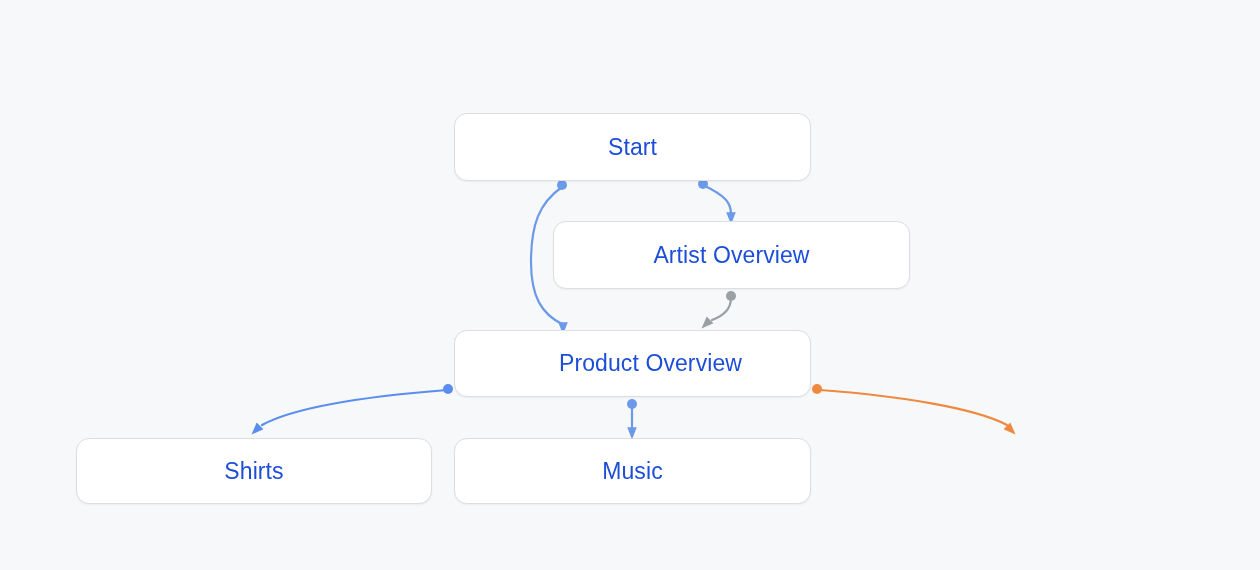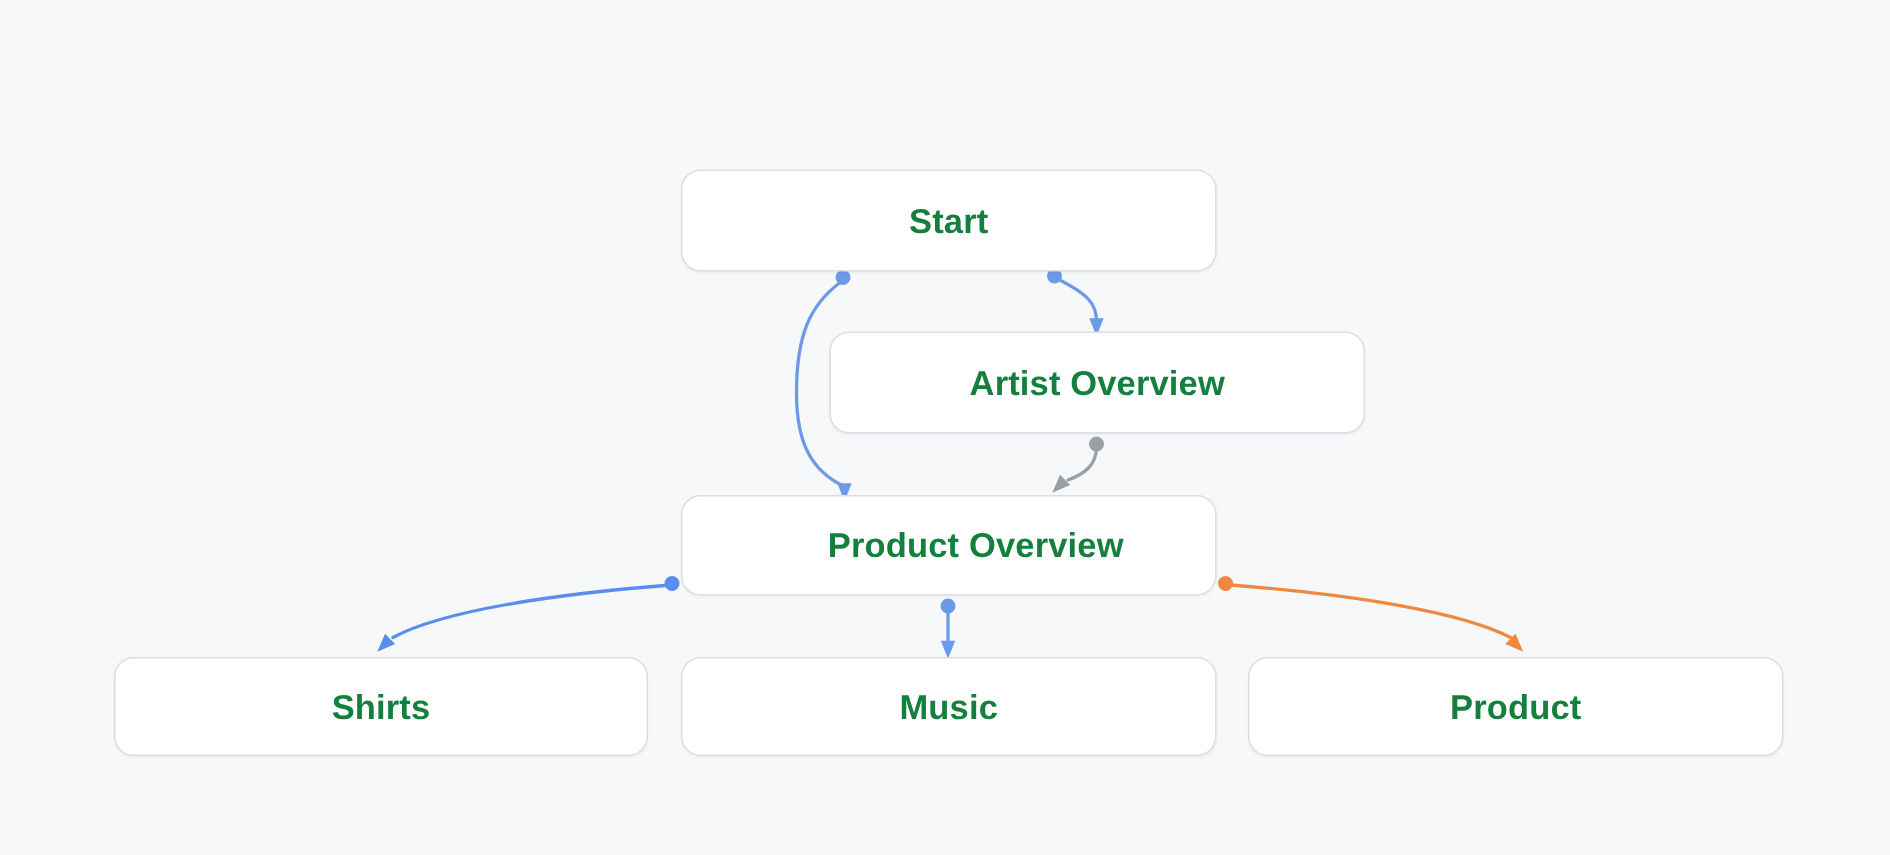--- a/index.html
+++ b/index.html
@@ -35,22 +35,22 @@
     border: 1px solid #dcdee1;
     border-radius: 13px;
     display: flex;
     align-items: center;
     justify-content: center;
     box-shadow: 0 1px 2px rgba(16, 24, 40, 0.05);
   }
   .node-label {
     font-family: "Liberation Sans", sans-serif;
     font-size: 23px;
-    font-weight: 700;
-    color: #15803d;
+    font-weight: 400;
+    color: #1d4ed8;
     letter-spacing: 0.1px;
     white-space: nowrap;
     user-select: none;
   }
 </style>
 </head>
 <body>
 
 <div id="canvas">
 
@@ -102,17 +102,14 @@
   </div>
 
   <div class="node" style="left: 76px; top: 438px; width: 356px; height: 66px;">
     <span class="node-label">Shirts</span>
   </div>
 
   <div class="node" style="left: 454px; top: 438px; width: 357px; height: 66px;">
     <span class="node-label">Music</span>
   </div>
 
-  <div class="node" style="left: 832px; top: 438px; width: 357px; height: 66px;">
-    <span class="node-label">Product</span>
-  </div>
 
 </div>
 
 </body></html>

